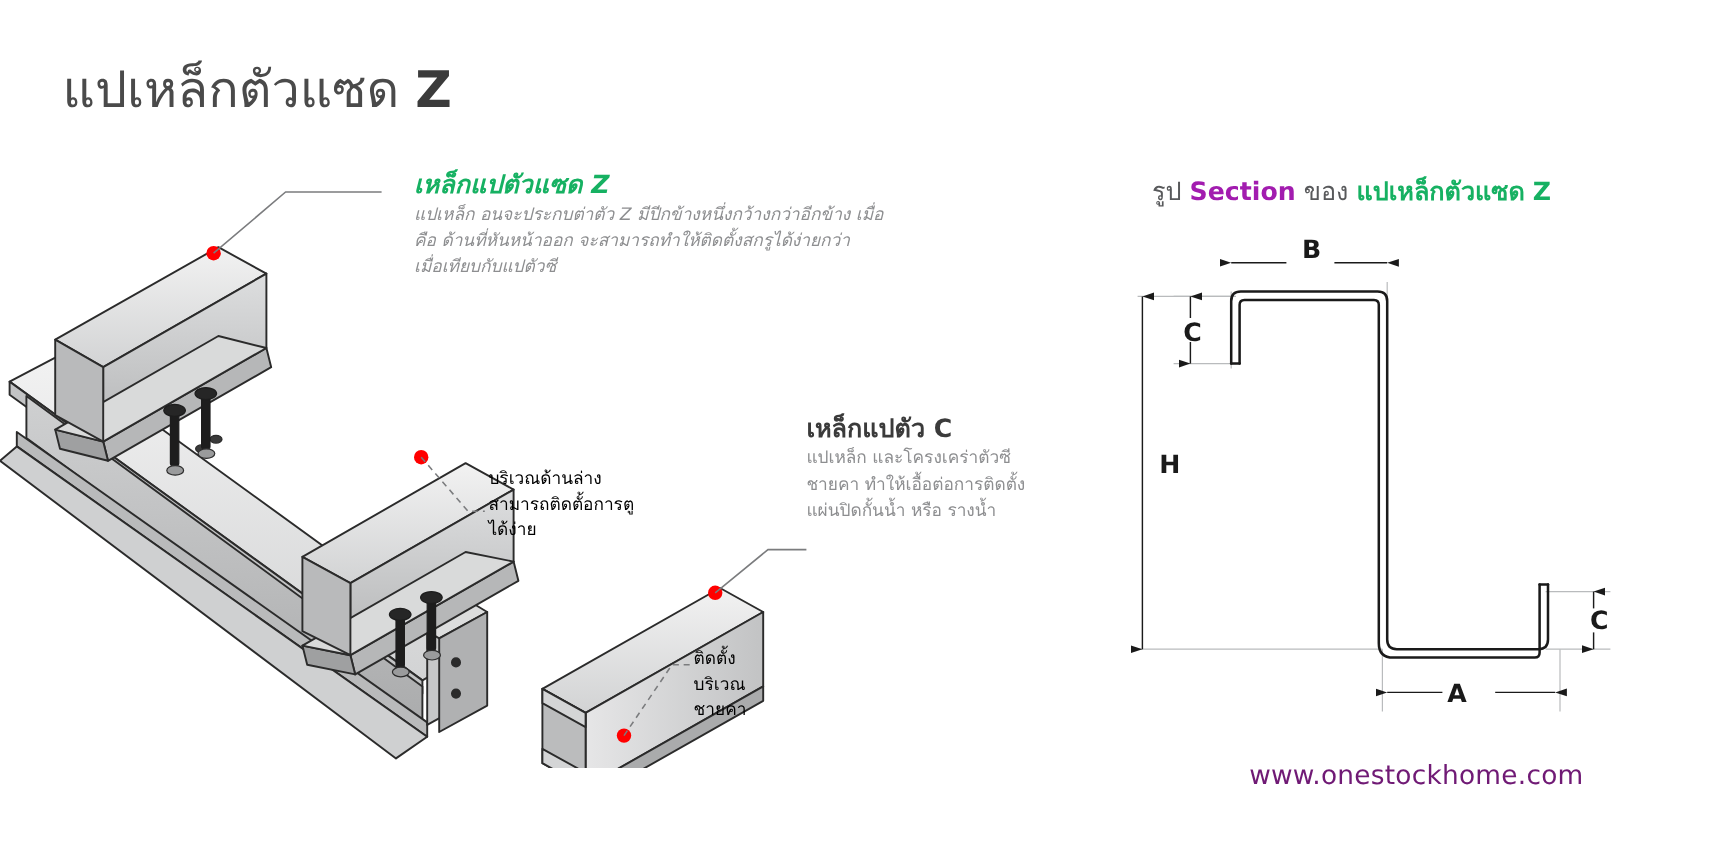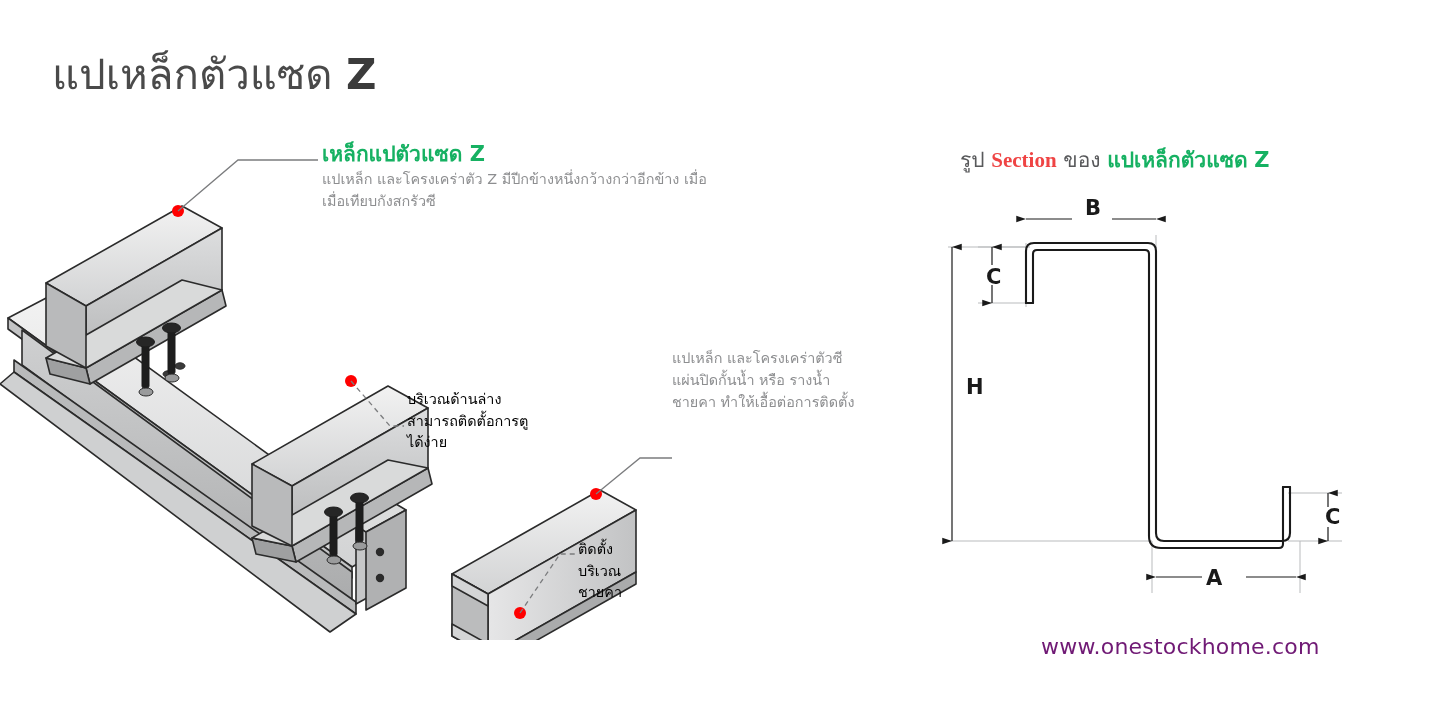--- a/index.html
+++ b/index.html
@@ -53,23 +53,24 @@
   }
   .callout-body {
     font-size: 14.4px;
     font-weight: 400;
     color: #8d8e90;
     line-height: 1.52;
   }
 
   #callout-z {
     position: absolute;
-    left: 322px;
+    left: 345px;
     top: 142px;
     width: 392px;
+    font-style: italic;
   }
   #callout-z .callout-body {
     margin-top: 3px;
   }
 
   #callout-c {
     position: absolute;
     left: 672px;
     top: 345px;
     width: 215px;
@@ -98,23 +99,22 @@
   
   .section-heading {
     position: absolute;
     left: 960px;
     top: 143px;
     font-size: 21px;
     color: #58595b;
     white-space: nowrap;
   }
   .section-heading b {
-    color: #ef4444;
+    color: #a21caf;
     font-weight: 700;
-    font-family: Liberation Serif, serif;
   }
   .section-heading .green {
     color: #16b162;
     font-weight: 700;
   }
 
   #section-drawing {
     position: absolute;
     left: 930px;
     top: 185px;
@@ -271,30 +271,35 @@
     <path d="M520,493 L560,434 L576,434" stroke-dasharray="5,4"></path>
   </g>
 </svg>
 
 <div id="callout-z">
   <div class="callout-heading">
     <span>เหล็กแปตัวแซด</span>
     <span>Z</span>
   </div>
   <div class="callout-body">
-    <div>แปเหล็ก และโครงเคร่าตัว Z มีปีกข้างหนึ่งกว้างกว่าอีกข้าง เมื่อ</div>
-    <div>เมื่อเทียบกังสกรัวซี</div>
+    <div>แปเหล็ก อนจะประกบต่าตัว Z มีปีกข้างหนึ่งกว้างกว่าอีกข้าง เมื่อ</div>
+    <div>คือ ด้านที่หันหน้าออก จะสามารถทำให้ติดตั้งสกรูได้ง่ายกว่า</div>
+    <div>เมื่อเทียบกับแปตัวซี</div>
   </div>
 </div>
 
 <div id="callout-c">
+  <div class="callout-heading dark">
+    <span>เหล็กแปตัว</span>
+    <span>C</span>
+  </div>
   <div class="callout-body">
     <div>แปเหล็ก และโครงเคร่าตัวซี</div>
+    <div>ชายคา ทำให้เอื้อต่อการติดตั้ง</div>
     <div>แผ่นปิดกั้นน้ำ หรือ รางน้ำ</div>
-    <div>ชายคา ทำให้เอื้อต่อการติดตั้ง</div>
   </div>
 </div>
 
 <div class="small-note" id="note-underside">
   <div>บริเวณด้านล่าง</div>
   <div>สามารถติดตั้อการตู</div>
   <div>ได้ง่าย</div>
 </div>
 
 <div class="small-note" id="note-eave">

